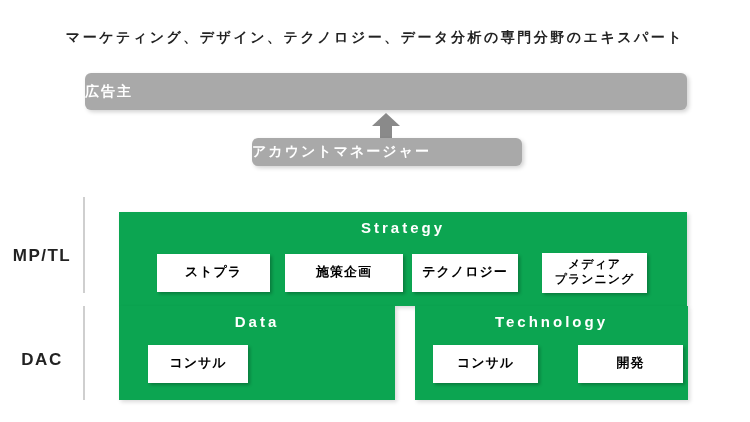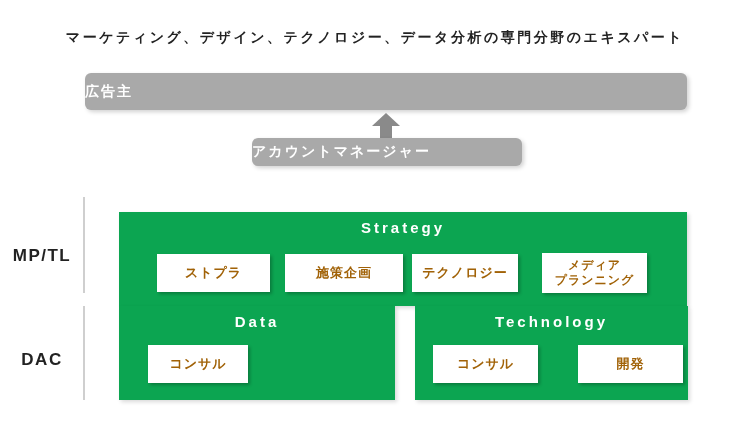--- a/index.html
+++ b/index.html
@@ -94,24 +94,25 @@
     letter-spacing:3px;
   }
   .item-box{
     position:absolute;
     background:var(--white);
     display:flex;align-items:center;justify-content:center;
     text-align:center;
     font-size:13px;
     font-weight:bold;
     letter-spacing:1px;
-    color:#a16207;
+    color:#000000;
     white-space:pre-line;
     line-height:1.25;
     box-shadow:2px 2px 3px rgba(0,0,0,0.25);
+    font-family:Liberation Mono, monospace;
   }
   .item-s0{left:38px;top:42px;width:113px;height:38px;}
   .item-s1{left:166px;top:42px;width:118px;height:38px;}
   .item-s2{left:293px;top:42px;width:106px;height:38px;}
   .item-s3{left:423px;top:41px;width:105px;height:40px;font-size:12px;}
   .item-d0{left:29px;top:39px;width:100px;height:38px;}
   .item-d1{left:151px;top:39px;width:102px;height:38px;}
   .item-t0{left:18px;top:39px;width:105px;height:38px;}
   .item-t1{left:147px;top:39px;width:105px;height:38px;margin-left:16px;}
 </style>

